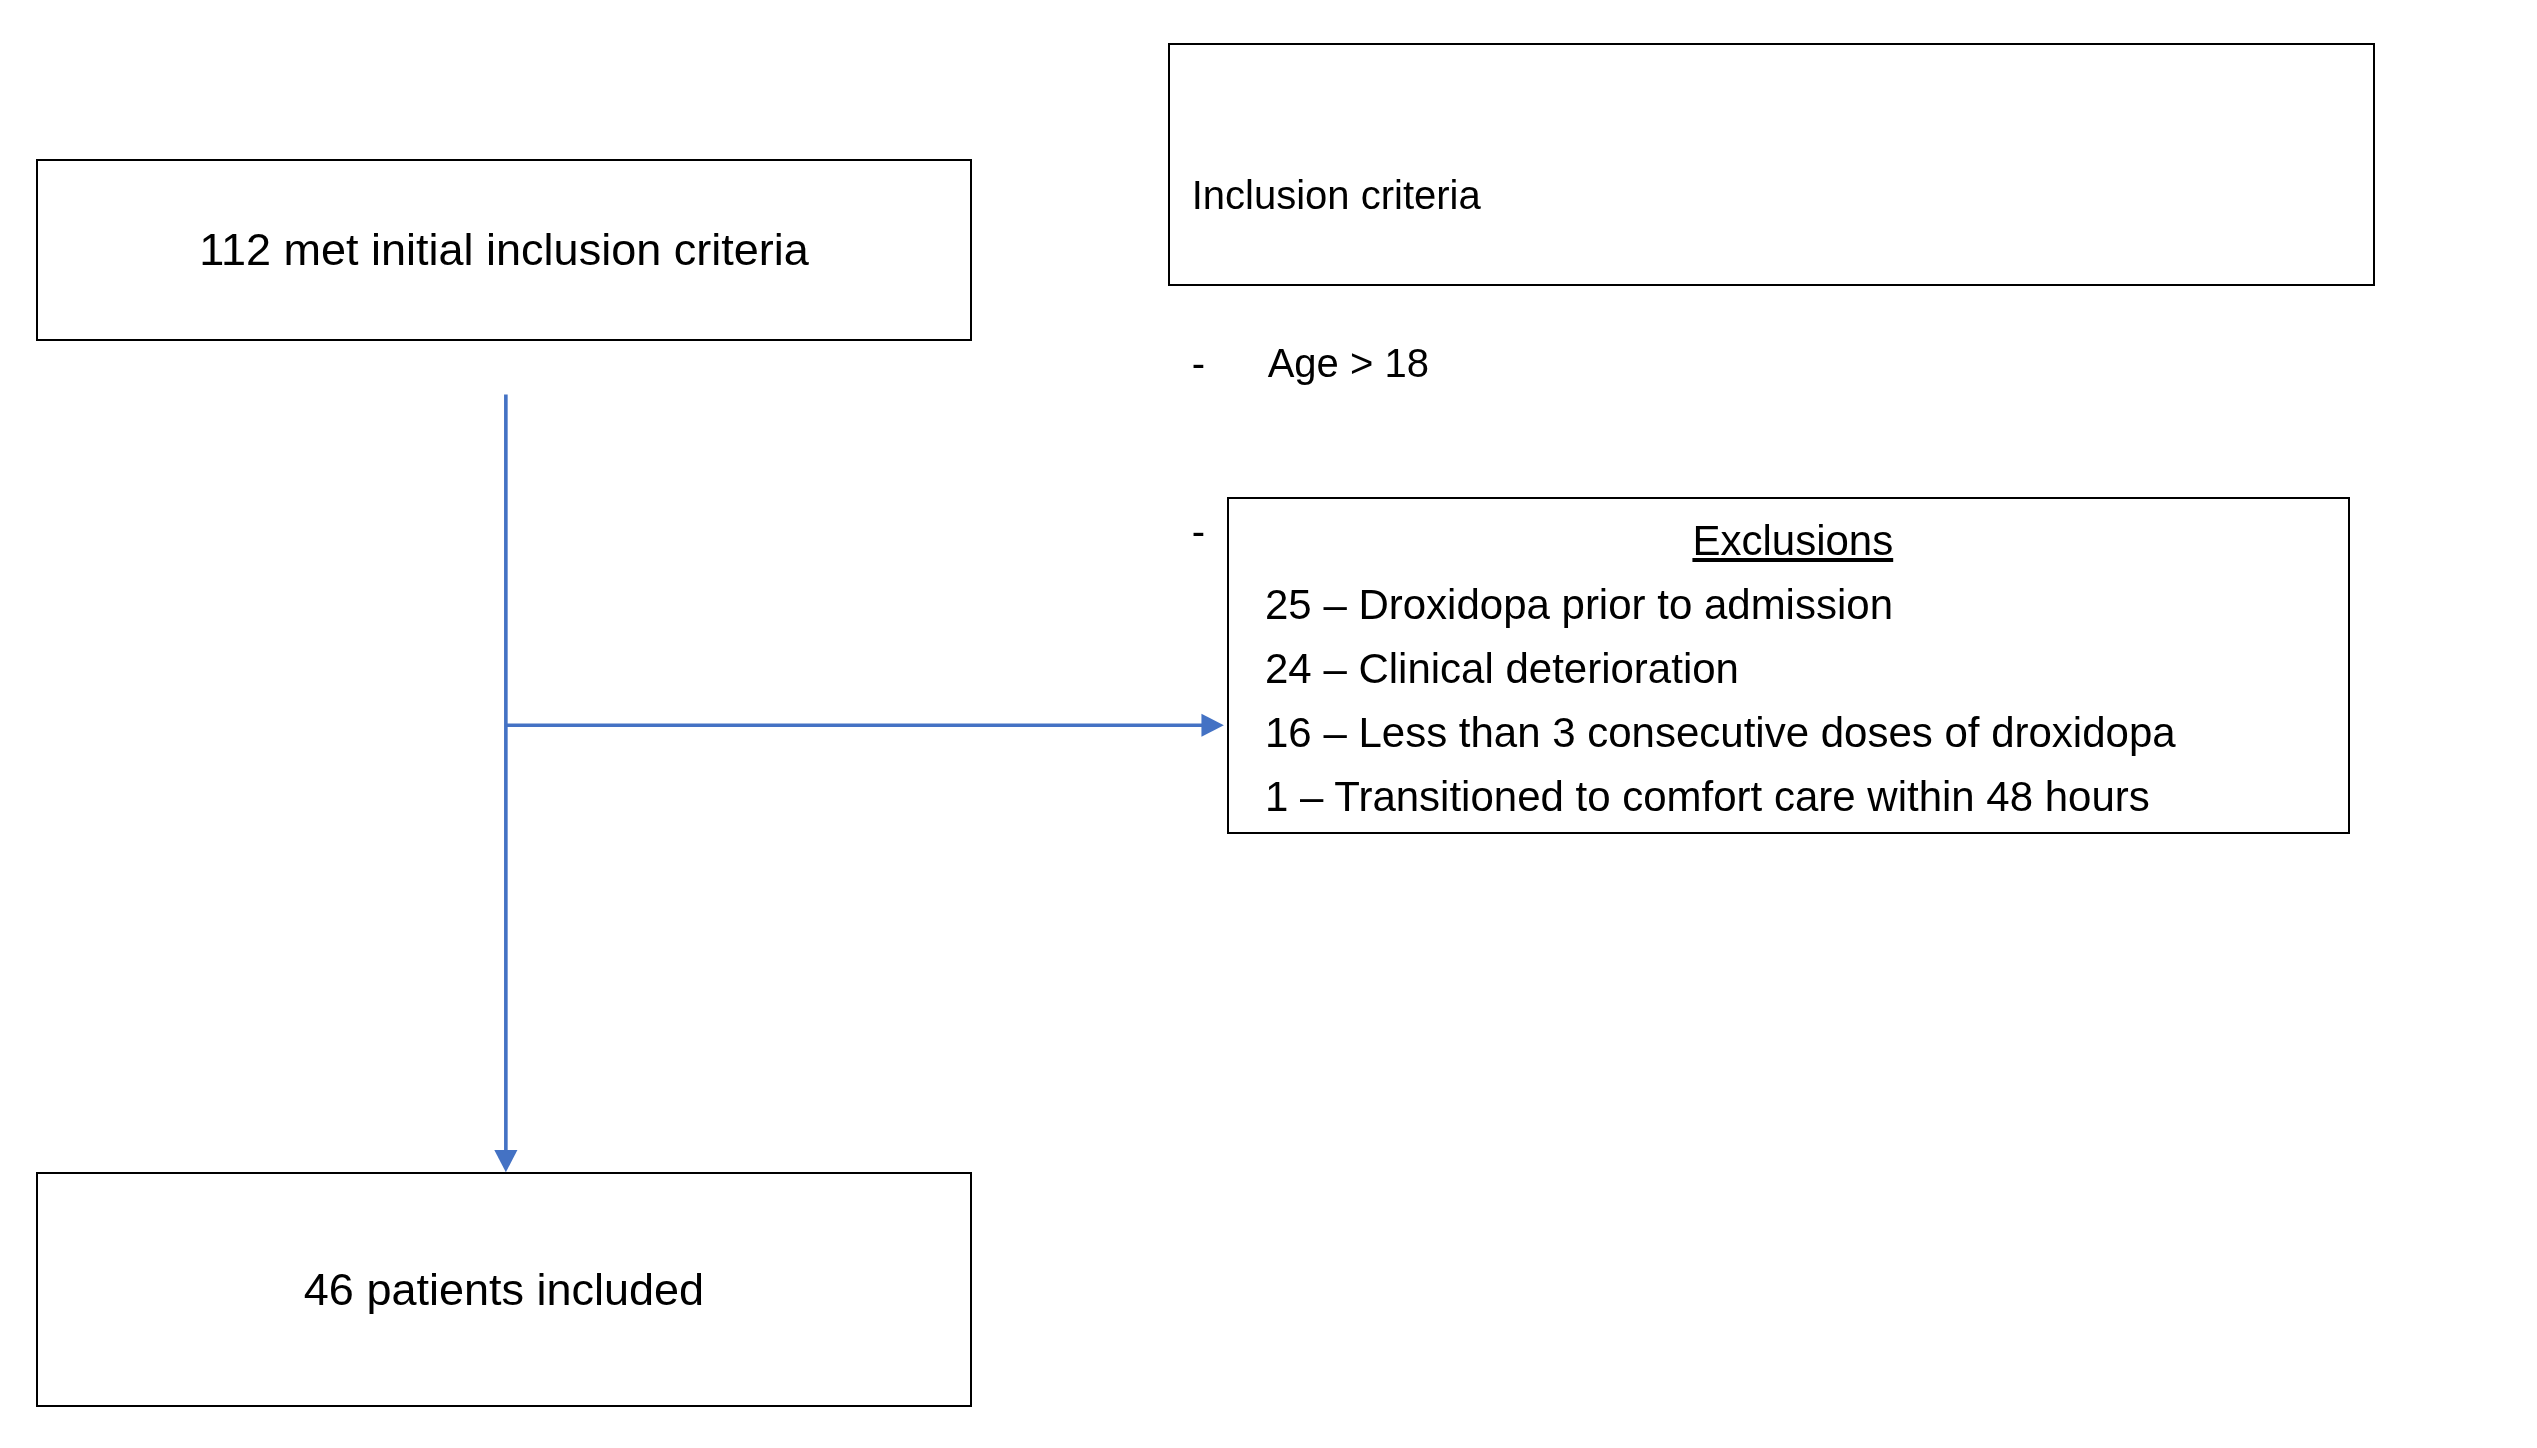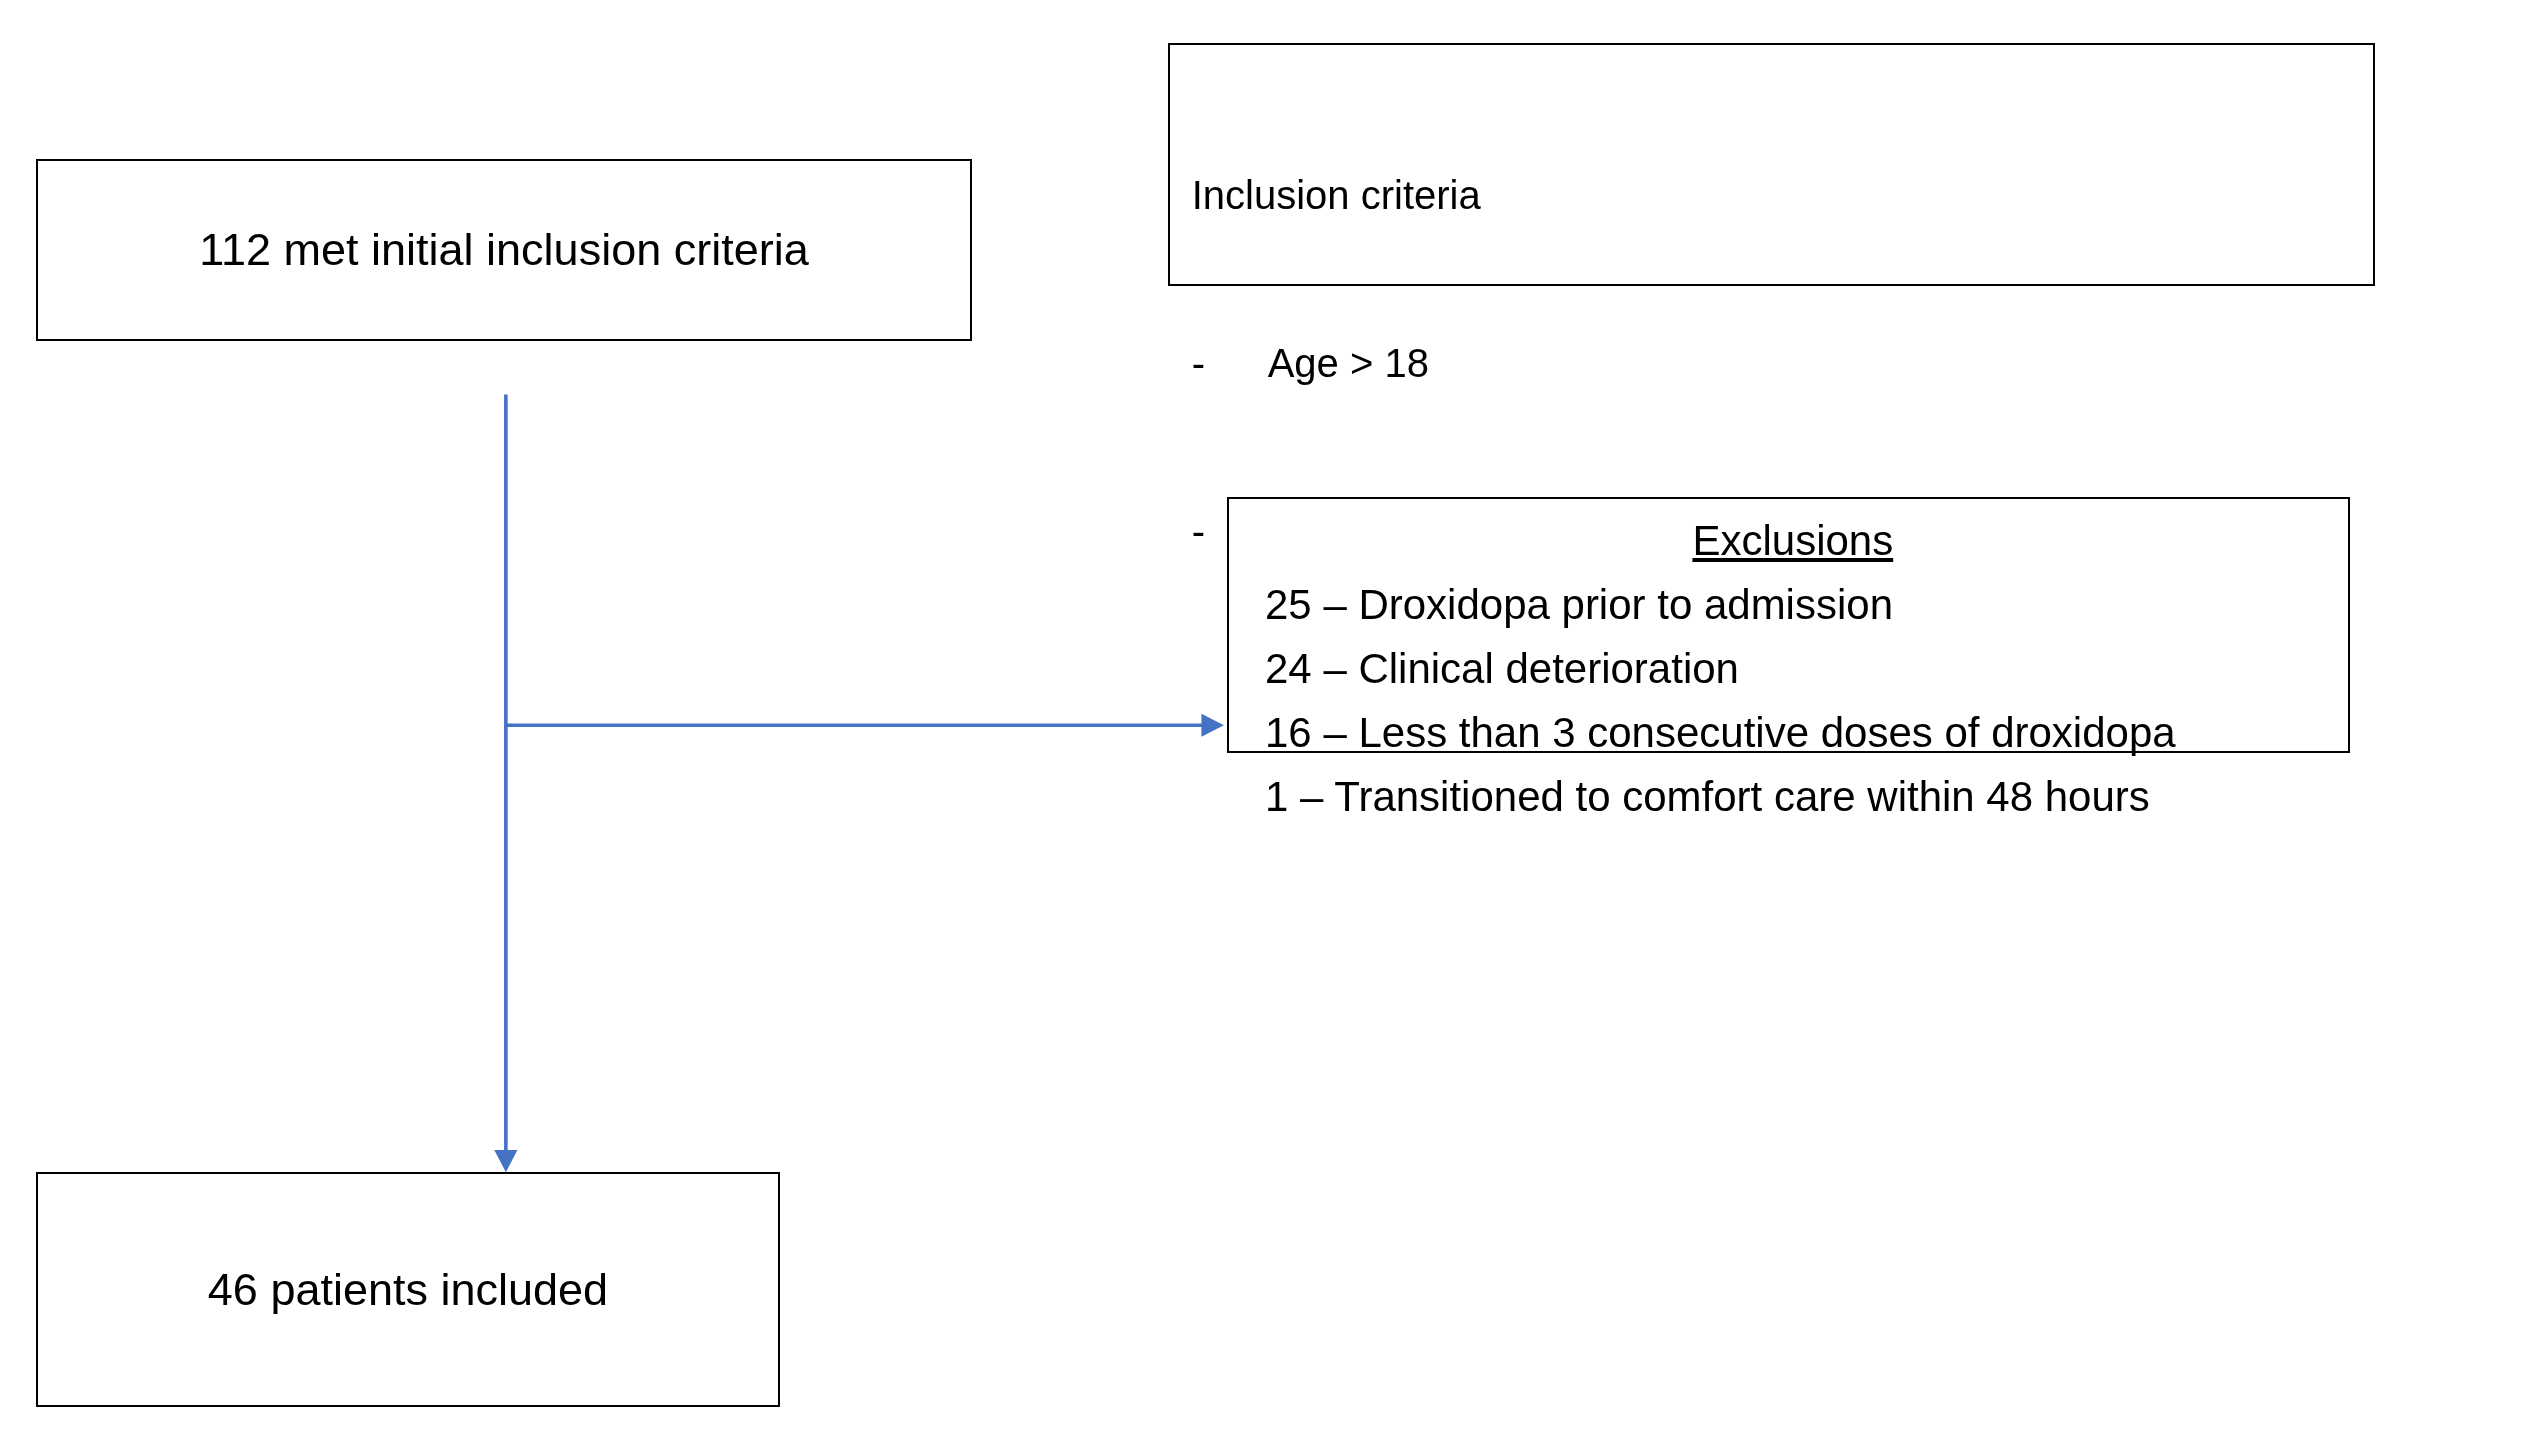--- a/index.html
+++ b/index.html
@@ -28,21 +28,21 @@
   }
   
   .main-box {
     display: flex;
     align-items: center;
     justify-content: center;
     font-size: 45px;
     text-align: center;
   }
   #box-initial  { left: 36px;  top: 159px;  width: 936px; height: 182px; }
-  #box-included { left: 36px;  top: 1172px; width: 744px; height: 235px; text-align: center; }
+  #box-included { left: 36px;  top: 1172px; width: 936px; height: 235px; text-align: center; }
 
   
   #box-inclusion {
     left: 1168px; top: 43px; width: 1207px; height: 243px;
     font-size: 40px;
     line-height: 56px;
     padding: 10px 17.3px 0 21.7px;
     white-space: pre-wrap;
   }
   .bullet-row {
@@ -52,21 +52,21 @@
   .bullet-marker {
     flex: 0 0 76px;
     padding-left: 0px;
   }
   .bullet-text {
     flex: 1 1 auto;
   }
 
   
   #box-exclusions {
-    left: 1227px; top: 497px; width: 1123px; height: 256px;
+    left: 1227px; top: 497px; width: 1123px; height: 337px;
     font-size: 42px;
     line-height: 64px;
     padding: 10px 14.4px 0 23px;
   }
   .exclusions-title {
     text-align: center;
     display: block;
   }
   .underline { text-decoration: underline; }
   .exclusion-item { display: block; margin-left: 13px; }

